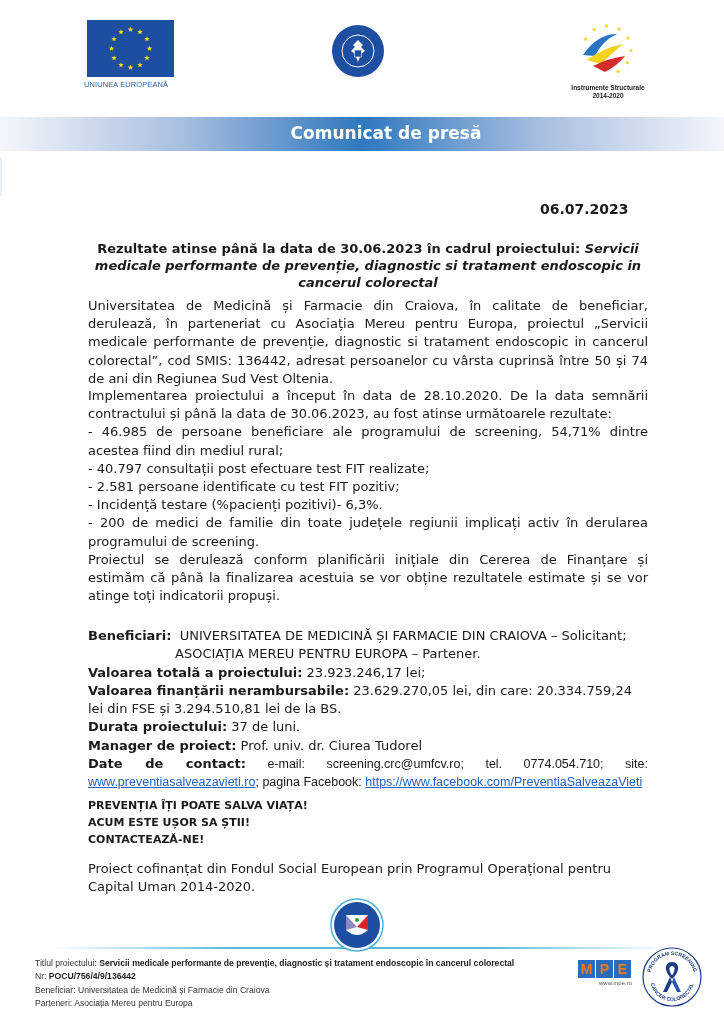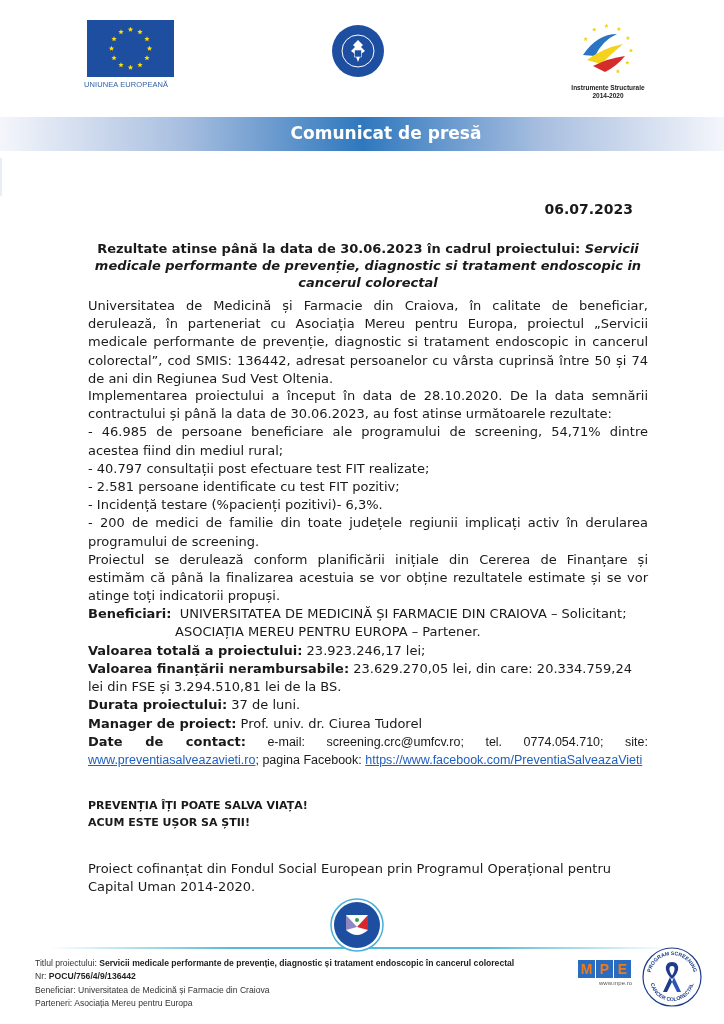--- a/index.html
+++ b/index.html
@@ -17,35 +17,35 @@
                 font-family: "Liberation Sans", sans-serif; line-height: 8px; }
 
   
   #banner { left: 0; top: 117px; width: 724px; height: 34px;
             background: linear-gradient(to right, #f4f6fb 0%, #a9bfe0 25%, #2f78be 50%, #a9bfe0 75%, #f4f6fb 100%); }
   #banner-title { position: absolute; left: 0; right: 0; top: 6px; text-align: center; color: #ffffff;
                   font-size: 17px; font-weight: bold; font-family: "DejaVu Sans", sans-serif; margin-left: 48px; }
   #left-mark { left: 0; top: 158px; width: 2px; height: 38px; background: #e9eef6; }
 
   
-  #date { left: 540px; top: 201px; width: 93px; text-align: right; font-size: 14px; font-weight: bold; }
+  #date { left: 540px; top: 201px; width: 93px; text-align: left; font-size: 14px; font-weight: bold; }
 
   
   #heading { left: 88px; top: 240px; width: 560px; text-align: center; font-size: 13px; font-weight: bold; line-height: 17px; }
   #heading .it { font-style: italic; }
 
   
   .body-text { left: 88px; width: 560px; font-size: 13px; line-height: 18.2px; text-align: justify; }
   .body-text p { margin: 0; }
   #intro { top: 297px; }
   #results { top: 424px; }
   .result-line { display: block; }
 
   
-  #details { left: 88px; top: 605px; width: 560px; font-size: 13px; line-height: 18.3px; }
+  #details { left: 88px; top: 627px; width: 560px; font-size: 13px; line-height: 18.3px; }
   #details .row { display: block; }
   #details b { font-weight: bold; }
   .indent { padding-left: 87px; display: block; }
   .contact-small { font-family: "Liberation Sans", sans-serif; font-size: 12.5px; }
   a.link { color: #1f5fc0; text-decoration: underline; }
 
   
   #slogan { left: 88px; top: 797px; width: 560px; font-size: 11px; font-weight: bold; line-height: 17px; }
 
   
@@ -158,20 +158,21 @@
     <b>Manager de proiect:</b><span> Prof. univ. dr. Ciurea Tudorel</span>
   </span>
   <span class="row" style="text-align:justify;">
     <b>Date de contact:</b><span class="contact-small"> e-mail: screening.crc@umfcv.ro; tel. 0774.054.710; site: </span><a class="link contact-small">www.preventiasalveazavieti.ro</a><span class="contact-small">; pagina Facebook: </span><a class="link contact-small" style="word-break:break-all;">https://www.facebook.com/PreventiaSalveazaVieti</a>
   </span>
 </div>
 
 <div id="slogan" class="abs">
   <div>PREVENȚIA ÎȚI POATE SALVA VIAȚA!</div>
   <div>ACUM ESTE UȘOR SA ȘTII!</div>
+  <div>CONTACTEAZĂ-NE!</div>
 </div>
 
 <div id="cofin" class="abs">Proiect cofinanțat din Fondul Social European prin Programul Operațional pentru Capital Uman 2014-2020.</div>
 
 <div id="footer-line" class="abs"></div>
 <div id="umf-logo" class="abs">
   <svg width="54" height="54" viewBox="0 0 54 54">
     <circle cx="27" cy="27" r="26" fill="#ffffff" stroke="#4ab0d8" stroke-width="1.5"></circle>
     <circle cx="27" cy="27" r="23" fill="#1d4ea0"></circle>
     <path d="M16 17 L38 17 L38 32 Q27 42 16 32 Z" fill="#ffffff"></path>

